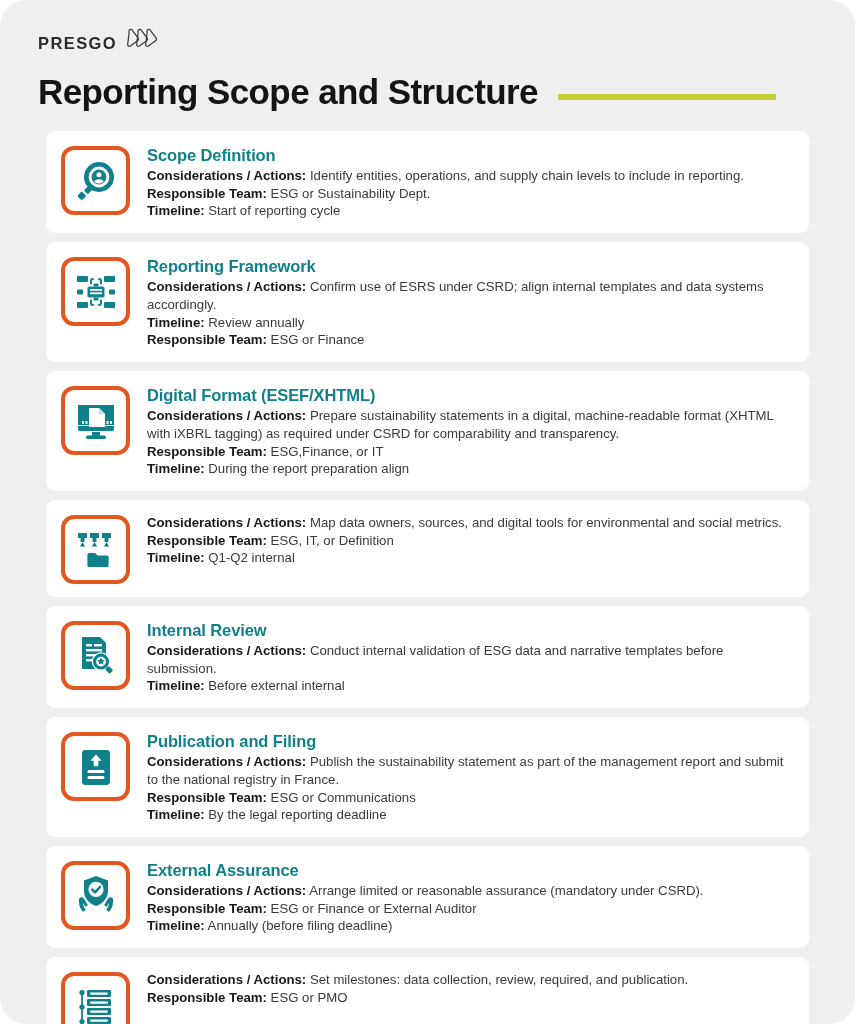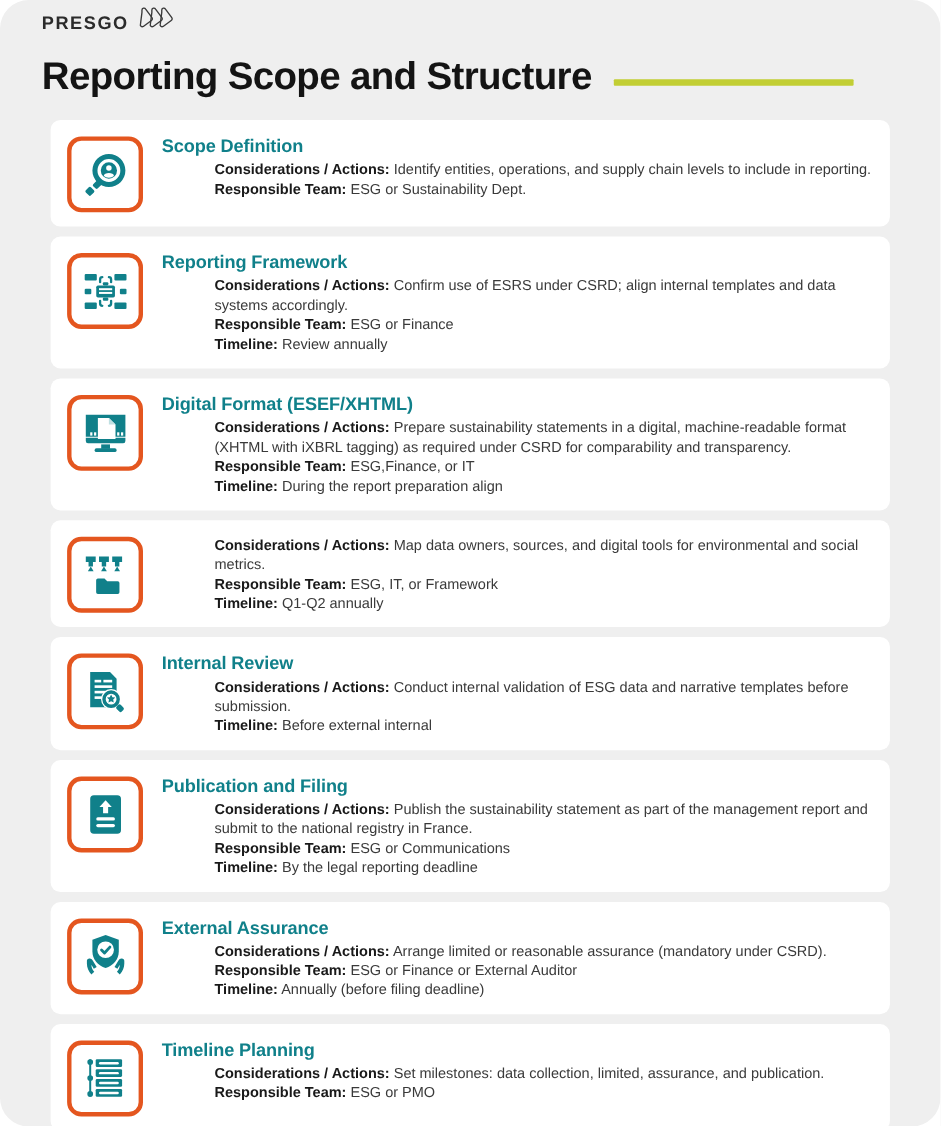--- a/index.html
+++ b/index.html
@@ -19,21 +19,21 @@
     position: relative;
     width: 855px;
     height: 1024px;
     background: #efefef;
     border-radius: 26px;
     overflow: hidden;
   }
 
   
   .header {
-    padding: 6px 0 0 38px;
+    padding: 28px 0 0 38px;
   }
 
   .logo-row {
     display: flex;
     align-items: center;
     gap: 9px;
     height: 30px;
   }
 
   .logo-word {
@@ -114,21 +114,20 @@
     font-weight: bold;
     line-height: 1.28;
     letter-spacing: -0.1px;
     margin-bottom: 1px;
   }
 
   .card-line {
     font-size: 13.2px;
     line-height: 1.34;
     color: #3a3a3a;
-    margin-left: 48px;
   }
 
   .card-line .lbl {
     font-weight: bold;
     color: #191919;
   }
 </style>
 </head>
 <body>
 
@@ -168,20 +167,21 @@
               <rect x="11.6" y="27.2" width="5.6" height="7.2" rx="1.2" transform="rotate(45 14.4 30.8)"></rect>
               <rect x="4.4" y="33.6" width="6.6" height="6.6" rx="1.4" transform="rotate(45 7.7 36.9)"></rect>
             </g>
           </svg>
         </span>
       </div>
       <div class="card-body">
         <div class="card-title">Scope Definition</div>
         <div class="card-line"><span class="lbl">Considerations / Actions:</span> <span>Identify entities, operations, and supply chain levels to include in reporting.</span></div>
         <div class="card-line"><span class="lbl">Responsible Team:</span> <span>ESG or Sustainability Dept.</span></div>
+        <div class="card-line"><span class="lbl">Timeline:</span> <span>Start of reporting cycle</span></div>
       </div>
     </div>
 
     <div class="card">
       <div class="icon-box">
         <span>
           <svg width="44" height="44" viewBox="0 0 44 44">
             <g fill="#10808a">
               <rect x="3" y="6" width="11" height="6" rx="1"></rect>
               <rect x="30" y="6" width="11" height="6" rx="1"></rect>
@@ -200,22 +200,22 @@
               </g>
               <rect x="16" y="19" width="12" height="1.8" fill="#ffffff"></rect>
               <rect x="16" y="22.4" width="12" height="1.8" fill="#ffffff"></rect>
             </g>
           </svg>
         </span>
       </div>
       <div class="card-body">
         <div class="card-title">Reporting Framework</div>
         <div class="card-line"><span class="lbl">Considerations / Actions:</span> <span>Confirm use of ESRS under CSRD; align internal templates and data systems accordingly.</span></div>
+        <div class="card-line"><span class="lbl">Timeline:</span> <span>Review annually</span></div>
         <div class="card-line"><span class="lbl">Responsible Team:</span> <span>ESG or Finance</span></div>
-        <div class="card-line"><span class="lbl">Timeline:</span> <span>Review annually</span></div>
       </div>
     </div>
 
     <div class="card">
       <div class="icon-box">
         <span>
           <svg width="44" height="44" viewBox="0 0 44 44">
             <g fill="#10808a">
               <path d="M4 6h36v20H4z"></path>
               <path d="M4 27h36v3a2 2 0 0 1-2 2H6a2 2 0 0 1-2-2z"></path>
@@ -255,22 +255,22 @@
               <path d="M8.5 15l2.6 4.4-5.2 0z"></path>
               <path d="M20.5 15l2.6 4.4-5.2 0z"></path>
               <path d="M32.5 15l2.6 4.4-5.2 0z"></path>
               <path d="M15 26h6l2.5 2.5h9.5a1.6 1.6 0 0 1 1.6 1.6v8.3a1.6 1.6 0 0 1-1.6 1.6H15a1.6 1.6 0 0 1-1.6-1.6V27.6A1.6 1.6 0 0 1 15 26z"></path>
             </g>
           </svg>
         </span>
       </div>
       <div class="card-body">
         <div class="card-line"><span class="lbl">Considerations / Actions:</span> <span>Map data owners, sources, and digital tools for environmental and social metrics.</span></div>
-        <div class="card-line"><span class="lbl">Responsible Team:</span> <span>ESG, IT, or Framework</span></div>
-        <div class="card-line"><span class="lbl">Timeline:</span> <span>Q1-Q2 annually</span></div>
+        <div class="card-line"><span class="lbl">Responsible Team:</span> <span>ESG, IT, or Definition</span></div>
+        <div class="card-line"><span class="lbl">Timeline:</span> <span>Q1-Q2 internal</span></div>
       </div>
     </div>
 
     <div class="card">
       <div class="icon-box">
         <span>
           <svg width="44" height="44" viewBox="0 0 44 44">
             <g fill="#10808a">
               <path d="M8 4h18l6 6v26H8z"></path>
               <g fill="#ffffff">
@@ -357,21 +357,20 @@
                 <rect x="16" y="7.5" width="18" height="2.2" rx="1.1"></rect>
                 <rect x="16" y="16.5" width="18" height="2.2" rx="1.1"></rect>
                 <rect x="16" y="25.5" width="18" height="2.2" rx="1.1"></rect>
                 <rect x="16" y="34.5" width="18" height="2.2" rx="1.1"></rect>
               </g>
             </g>
           </svg>
         </span>
       </div>
       <div class="card-body">
-        <div class="card-title">Timeline Planning</div>
-        <div class="card-line"><span class="lbl">Considerations / Actions:</span> <span>Set milestones: data collection, limited, assurance, and publication.</span></div>
+        <div class="card-line"><span class="lbl">Considerations / Actions:</span> <span>Set milestones: data collection, review, required, and publication.</span></div>
         <div class="card-line"><span class="lbl">Responsible Team:</span> <span>ESG or PMO</span></div>
 
       </div>
     </div>
 
   </div>
 </div>
 
 </body></html>

